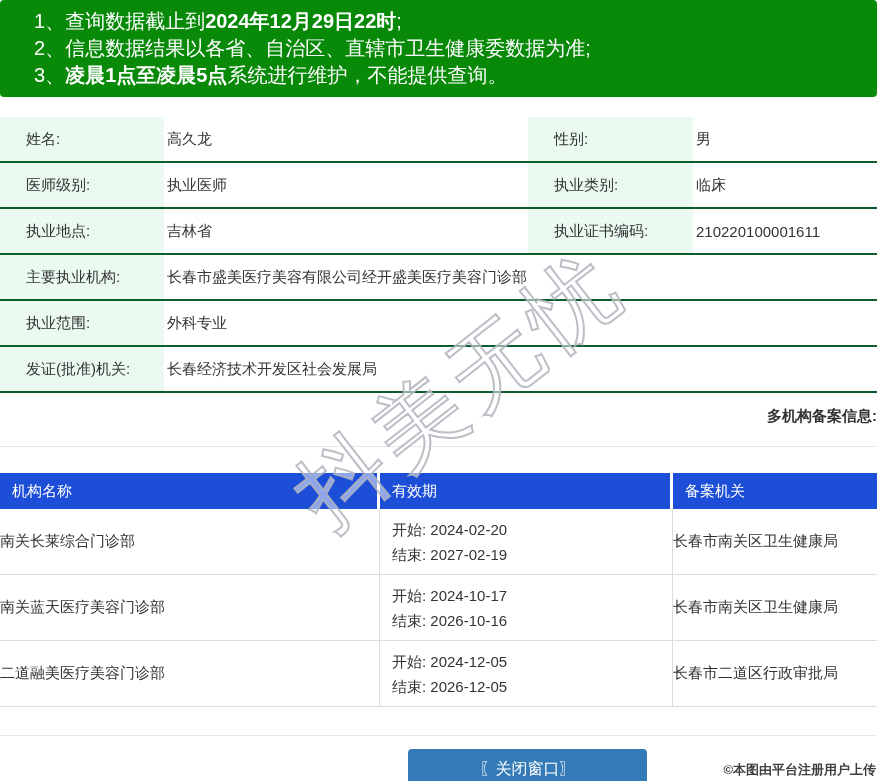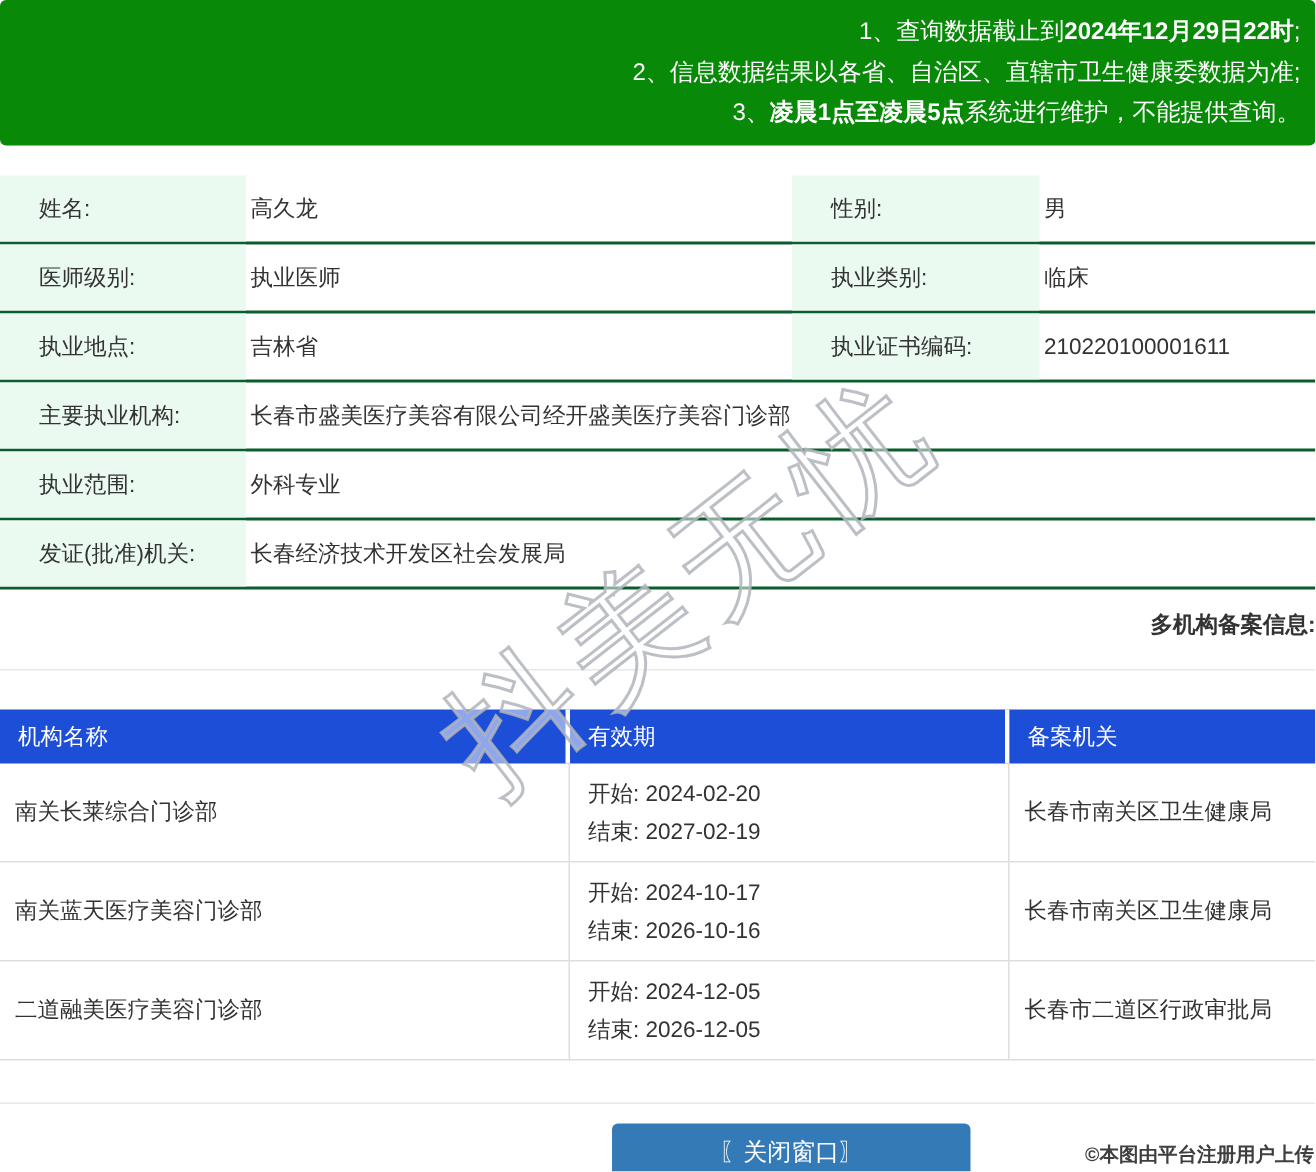--- a/index.html
+++ b/index.html
@@ -4,21 +4,21 @@
 <style>
   * { margin:0; padding:0; box-sizing:border-box; }
   html,body { background:#fff; }
   .page {
     position:relative; width:877px; height:781px; overflow:hidden;
     background:#fff; color:#333;
     font-family:"Liberation Sans","DejaVu Sans",sans-serif; font-size:15px;
   }
   
   .banner { background:#088908; color:#fff; padding:8px 10px; border-radius:4px; height:97px; }
-  .banner-line { line-height:27px; padding-left:24px; font-size:16px; white-space:nowrap;text-align:right; }
+  .banner-line { line-height:27px; padding-left:24px; font-size:20px; white-space:nowrap; }
   .banner-line b { font-weight:bold; }
   
   .info-table { margin-top:20px; }
   .info-row {
     display:grid; grid-template-columns:164px 364px 165px 184px;
     height:46px; border-bottom:2px solid #0b5d2e; align-items:stretch;
   }
   .info-row.full { grid-template-columns:164px 1fr; }
   .cell-label { background:#eafaf1; display:flex; align-items:center; padding-left:26px; }
   .cell-value { display:flex; align-items:center; padding-left:3px; }
@@ -30,21 +30,21 @@
   .records { margin-top:26px; }
   .rec-header { display:grid; grid-template-columns:380px 293px 204px; height:36px; }
   .rec-header > div {
     background:#1d4ed8; color:#fff; display:flex; align-items:center;
     padding-left:12px; border-right:3px solid #fff;
   }
   .rec-header > div:last-child { border-right:none; }
   .rec-row { display:grid; grid-template-columns:380px 293px 204px; height:66px; border-bottom:1px solid #ddd; }
   .rec-row > div {
     display:flex; flex-direction:column; justify-content:center;
-    padding-left:10px; border-right:1px solid #ddd;
+    border-right:1px solid #ddd;
   }
   .rec-row > div:last-child { border-right:none; }
   .rec-row .validity { padding-left:12px; line-height:25px; }
   .footer-hr { margin-top:28px; }
   
   .close-btn {
     display:block; margin:13px 0 0 408px; width:239px; height:40px;
     background:#337ab7; color:#fff; border:none; border-radius:4px;
     font-size:16px; font-family:inherit; cursor:pointer; line-height:40px; text-align:center;
   }

